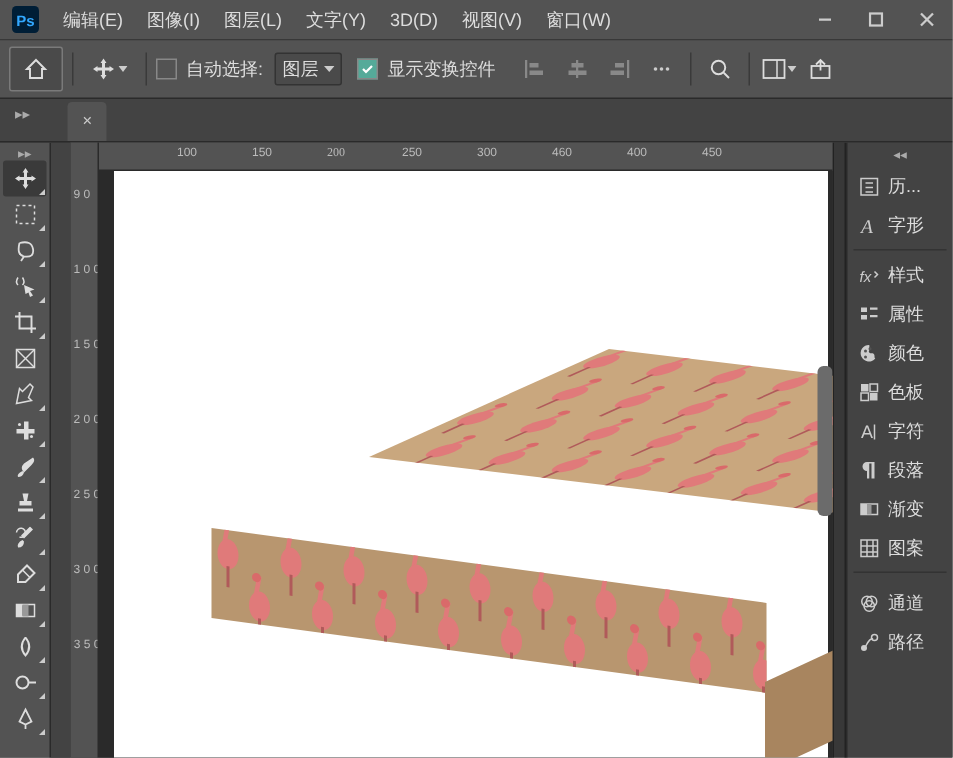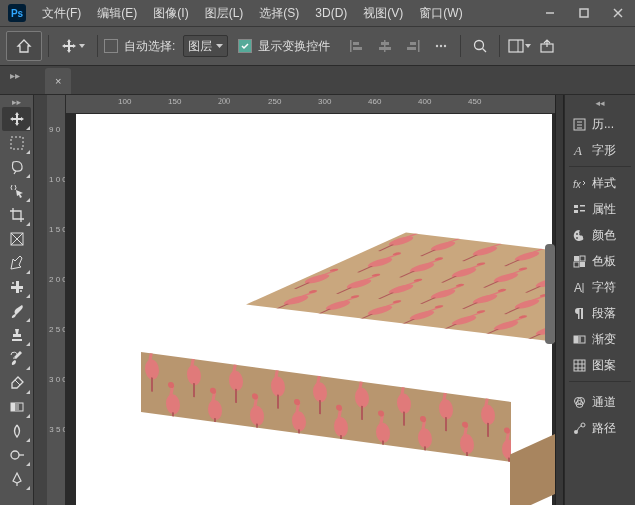--- a/index.html
+++ b/index.html
@@ -61,25 +61,24 @@
 <body>
 
 <div class="titlebar">
   <div class="ps-logo">
     <svg width="18" height="18">
         <rect width="18" height="18" rx="3" fill="#001e36"></rect>
         <text x="9" y="13" font-size="10" font-family="Arial" font-weight="bold" fill="#31a8ff" text-anchor="middle">Ps</text>
       </svg>
   </div>
   <div class="menu-items" id="menu-items">
-      <div class="menu-item">文件(F)</div>
       <div class="menu-item">编辑(E)</div>
       <div class="menu-item">图像(I)</div>
       <div class="menu-item">图层(L)</div>
-      <div class="menu-item">选择(S)</div>
+      <div class="menu-item">文字(Y)</div>
       <div class="menu-item">3D(D)</div>
       <div class="menu-item">视图(V)</div>
       <div class="menu-item">窗口(W)</div>
     </div>
   <div class="winctrl">
     <div class="winbtn">
         <svg width="10" height="10">
           <line x1="1" y1="5" x2="9" y2="5" stroke="#ccc" stroke-width="1.5"></line>
         </svg>
       </div>

